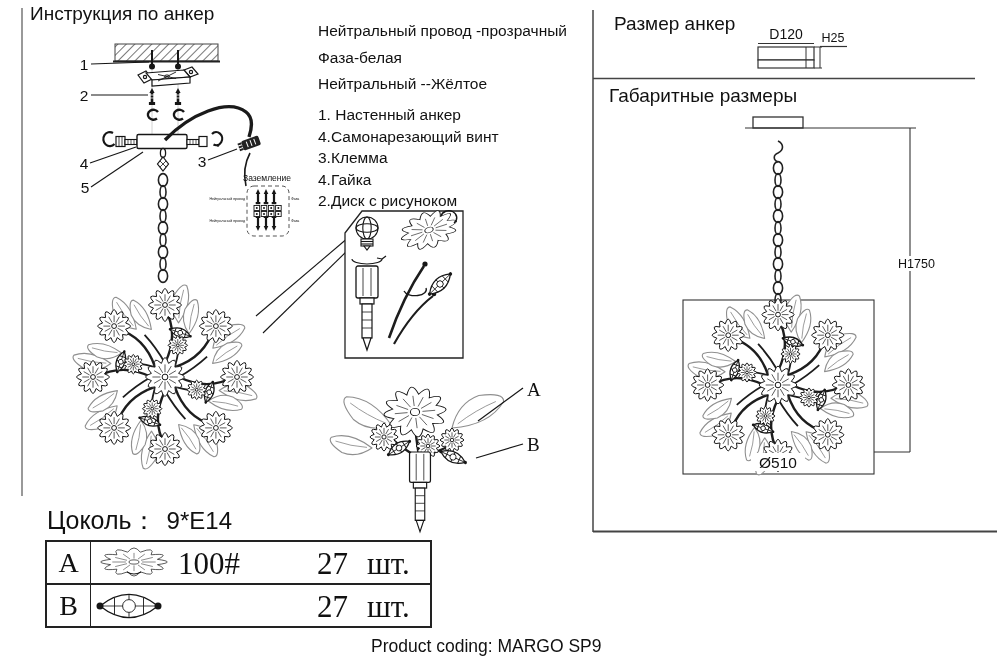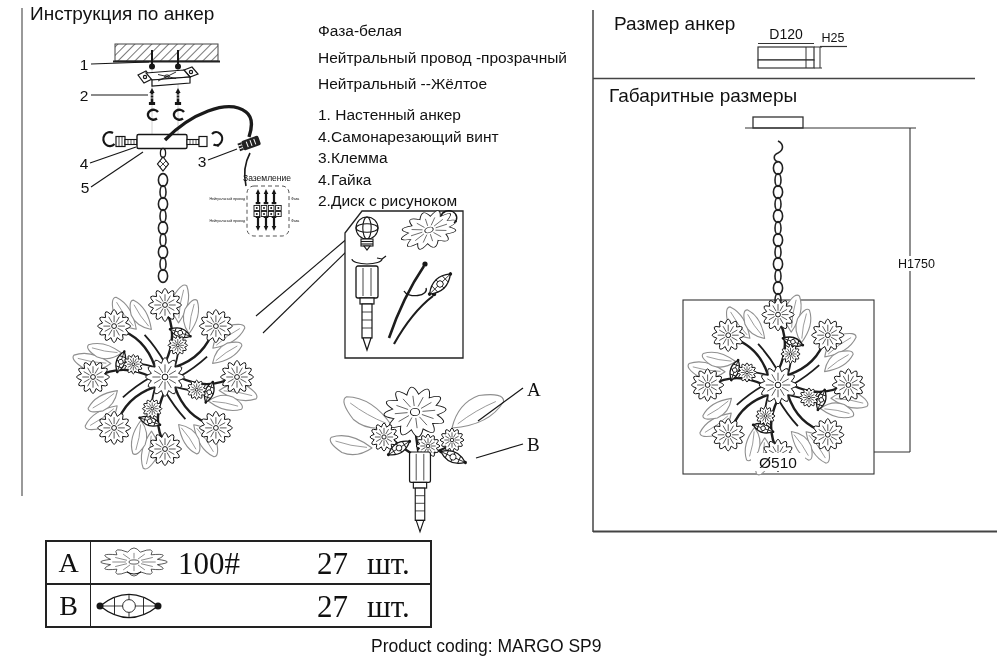--- a/index.html
+++ b/index.html
@@ -1023,36 +1023,39 @@
       <rect x="895" y="256" width="52" height="15" fill="#fff"></rect>
       <text x="898" y="268" font-size="12.5">H1750</text>
       <rect x="751" y="453" width="54" height="18" fill="#fff"></rect>
       <text x="778" y="468" font-size="15.5" text-anchor="middle">Ø510</text>
     </g>
   </svg>
 
   <div class="abs title">Инструкция по анкер</div>
 
   <div class="abs wiring">
+    <div>Нейтральный провод -прозрачный</div>
     <div>Фаза-белая</div>
-    <div>Нейтральный провод -прозрачный</div>
     <div>Нейтральный --Жёлтое</div>
   </div>
 
   <div class="abs parts">
     <div>1. Настенный анкер</div>
     <div>4.Самонарезающий винт</div>
     <div>3.Клемма</div>
     <div>4.Гайка</div>
     <div>2.Диск с рисуноком</div>
   </div>
 
   <div class="abs h-base">Размер анкер</div>
   <div class="abs h-overall">Габаритные размеры</div>
 
+  <div class="abs socket-line">
+    <span>Цоколь：</span><span class="val">9*E14</span>
+  </div>
 
   <div class="ctable">
     <div class="trow">
       <div class="tletter">A</div>
       <div class="tcontent">
         <svg id="icon-flower" class="cell" style="left:6px;top:5px" width="74" height="31" viewBox="0 0 74 31">
             <g transform="translate(37 15) scale(1 0.42)">
               <path d="M23.4 -6.3Q43.4 0.0 23.4 6.3Q37.6 21.7 17.1 17.1Q21.7 37.6 6.3 23.4Q0.0 43.4 -6.3 23.4Q-21.7 37.6 -17.1 17.1Q-37.6 21.7 -23.4 6.3Q-43.4 0.0 -23.4 -6.3Q-37.6 -21.7 -17.1 -17.1Q-21.7 -37.6 -6.3 -23.4Q-0.0 -43.4 6.3 -23.4Q21.7 -37.6 17.1 -17.1Q37.6 -21.7 23.4 -6.3Z" fill="#fff" stroke="#161616" stroke-width="1"></path>
               <line x1="8.1" y1="0.0" x2="21.7" y2="0.0" stroke="#161616" stroke-width="0.70"></line>
               <line x1="7.0" y1="4.0" x2="18.8" y2="10.8" stroke="#161616" stroke-width="0.70"></line>

